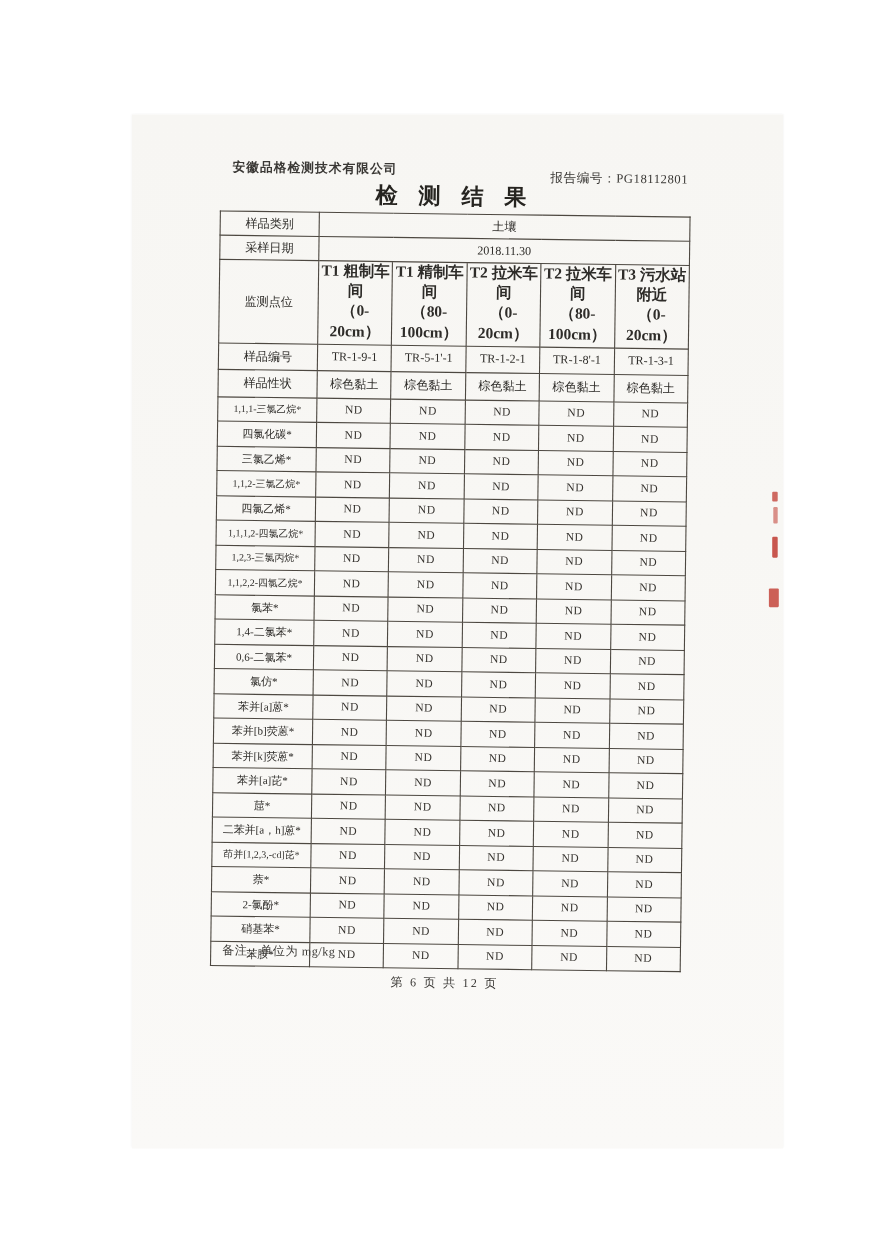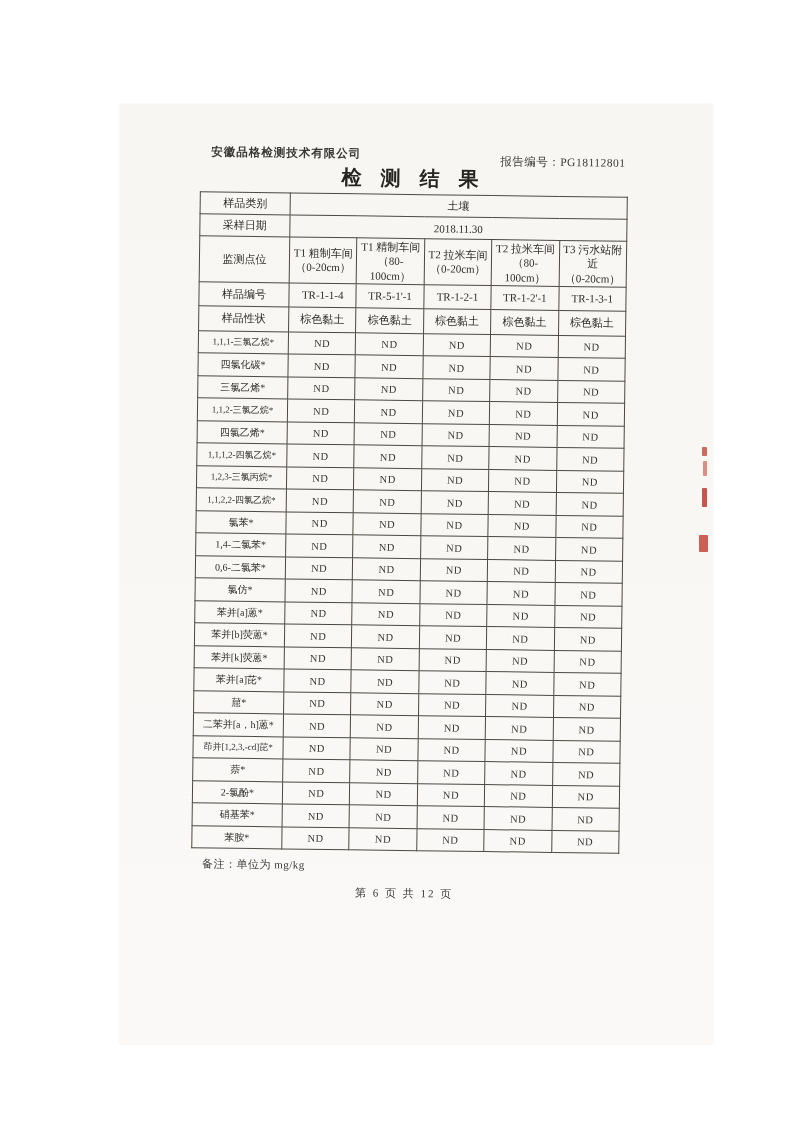--- a/index.html
+++ b/index.html
@@ -38,21 +38,21 @@
     border:1px solid #4d4841;
     text-align:center;vertical-align:middle;
     padding:0 1px;
     font-weight:normal;
     color:#2e2c29;
   }
   col.c-label{width:90px;}
   col.c-data{width:67.4px;}
   tr.r-info  > th, tr.r-info  > td {height:21px;font-size:11px;}
   tr.r-points> th {height:28px;font-size:11px;}
-  tr.r-points> td {height:28px;font-size:11px;line-height:1.3;padding:1px 0;}
+  tr.r-points> td {height:28px;font-size:14px;line-height:1.3;padding:1px 0;font-weight:bold;}
   tr.r-sample> th, tr.r-sample> td {height:23px;font-size:11px;}
   tr.r-char  > th, tr.r-char  > td {height:24px;font-size:11px;}
   tr.r-analyte > th {height:21.5px;font-size:10px;}
   tr.r-analyte > th.long {font-size:9px;}
   tr.r-analyte > td {height:21.5px;font-size:10.5px;letter-spacing:0.5px;color:#36332f;}
   .note{
     position:absolute;left:92px;top:752px;
     font-size:11px;color:#3a3835;letter-spacing:0.5px;
   }
   .page-num{
@@ -113,24 +113,24 @@
               <div>T2 拉米车间</div>
               <div>（80-100cm）</div>
             </td>
             <td>
               <div>T3 污水站附近</div>
               <div>（0-20cm）</div>
             </td>
           </tr>
           <tr class="r-sample">
             <th>样品编号</th>
-            <td>TR-1-1-4</td>
+            <td>TR-1-9-1</td>
             <td>TR-5-1'-1</td>
             <td>TR-1-2-1</td>
-            <td>TR-1-2'-1</td>
+            <td>TR-1-8'-1</td>
             <td>TR-1-3-1</td>
           </tr>
           <tr class="r-char">
             <th>样品性状</th>
             <td>棕色黏土</td>
             <td>棕色黏土</td>
             <td>棕色黏土</td>
             <td>棕色黏土</td>
             <td>棕色黏土</td>
           </tr>

